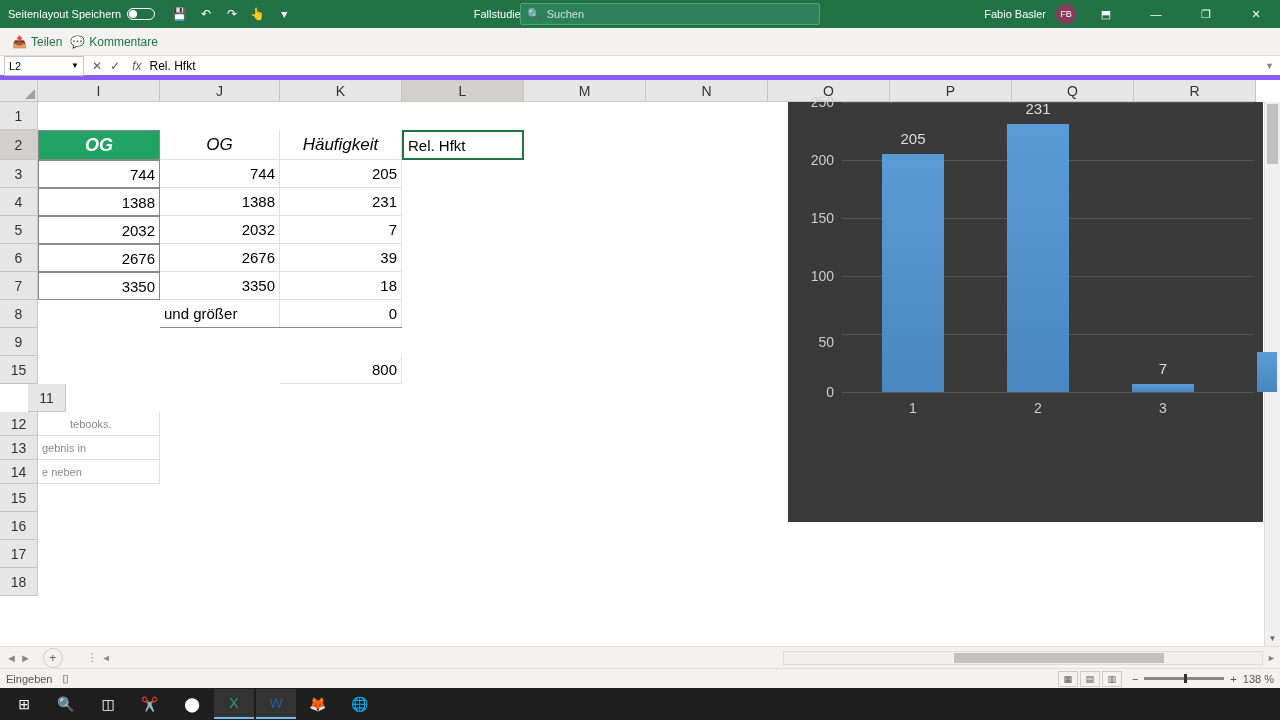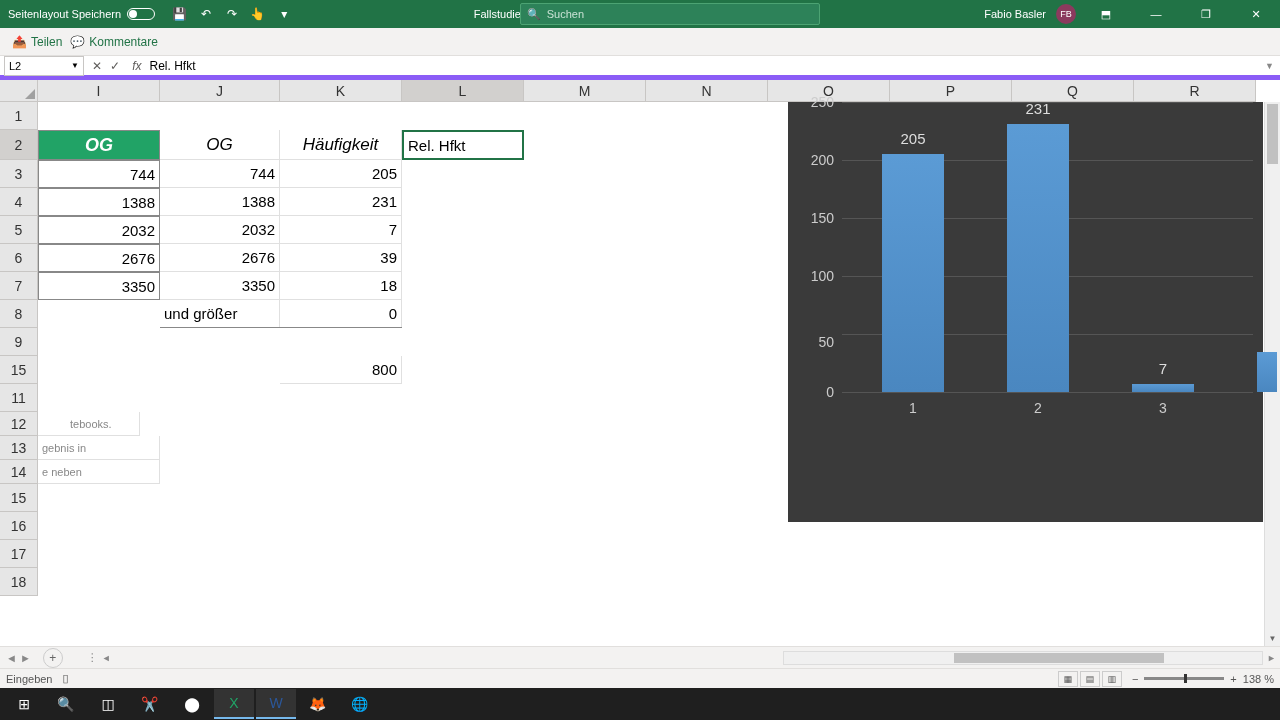--- a/index.html
+++ b/index.html
@@ -152,21 +152,21 @@
       <div class="row-h" style="height: 28px;">1</div>
       <div class="row-h active" style="height: 30px;">2</div>
       <div class="row-h" style="height: 28px;">3</div>
       <div class="row-h" style="height: 28px;">4</div>
       <div class="row-h" style="height: 28px;">5</div>
       <div class="row-h" style="height: 28px;">6</div>
       <div class="row-h" style="height: 28px;">7</div>
       <div class="row-h" style="height: 28px;">8</div>
       <div class="row-h" style="height: 28px;">9</div>
       <div class="row-h" style="height: 28px;">15</div>
-      <div class="row-h" style="height: 28px;">11</div>
+      <div class="row-h" style="height: 28px; margin-left: 28px;">11</div>
       <div class="row-h" style="height: 24px; text-align: right;">12</div>
       <div class="row-h" style="height: 24px;">13</div>
       <div class="row-h" style="height: 24px;">14</div>
       <div class="row-h" style="height: 28px;">15</div>
       <div class="row-h" style="height: 28px;">16</div>
       <div class="row-h" style="height: 28px;">17</div>
       <div class="row-h" style="height: 28px;">18</div>
     </div>
   <div class="cells" id="cells">
       <div class="cell header-green" style="left: 0px; top: 28px; width: 122px; height: 30px;">OG</div>
@@ -185,21 +185,21 @@
       <div class="cell right bordered" style="left: 0px; top: 142px; width: 122px; height: 28px;">2676</div>
       <div class="cell right" style="left: 122px; top: 142px; width: 120px; height: 28px;">2676</div>
       <div class="cell right" style="left: 242px; top: 142px; width: 122px; height: 28px;">39</div>
       <div class="cell right bordered" style="left: 0px; top: 170px; width: 122px; height: 28px;">3350</div>
       <div class="cell right" style="left: 122px; top: 170px; width: 120px; height: 28px;">3350</div>
       <div class="cell right" style="left: 242px; top: 170px; width: 122px; height: 28px;">18</div>
       <div class="cell " style="left: 122px; top: 198px; width: 120px; height: 28px;">und größer</div>
       <div class="cell right" style="left: 242px; top: 198px; width: 122px; height: 28px;">0</div>
       <div class="cell right" style="left: 242px; top: 254px; width: 122px; height: 28px;">800</div>
       <div style="position: absolute; left: 122px; top: 225px; width: 242px; height: 1px; background: rgb(136, 136, 136);"></div>
-      <div class="cell small-text" style="left: 0px; top: 310px; width: 102px; height: 24px; padding-left: 32px;">tebooks.</div>
+      <div class="cell small-text" style="left: 0px; top: 310px; width: 122px; height: 24px; padding-left: 32px;">tebooks.</div>
       <div class="cell small-text" style="left: 0px; top: 334px; width: 122px; height: 24px;">gebnis in</div>
       <div class="cell small-text" style="left: 0px; top: 358px; width: 122px; height: 24px;">e neben</div>
     </div>
 
   <div class="chart">
     <div class="chart-body">
       <div class="y-axis" id="y-axis">
           <div class="y-tick" style="top: 290px;">0</div>
           <div class="y-tick" style="top: 240px;">50</div>
           <div class="y-tick" style="top: 174px;">100</div>

